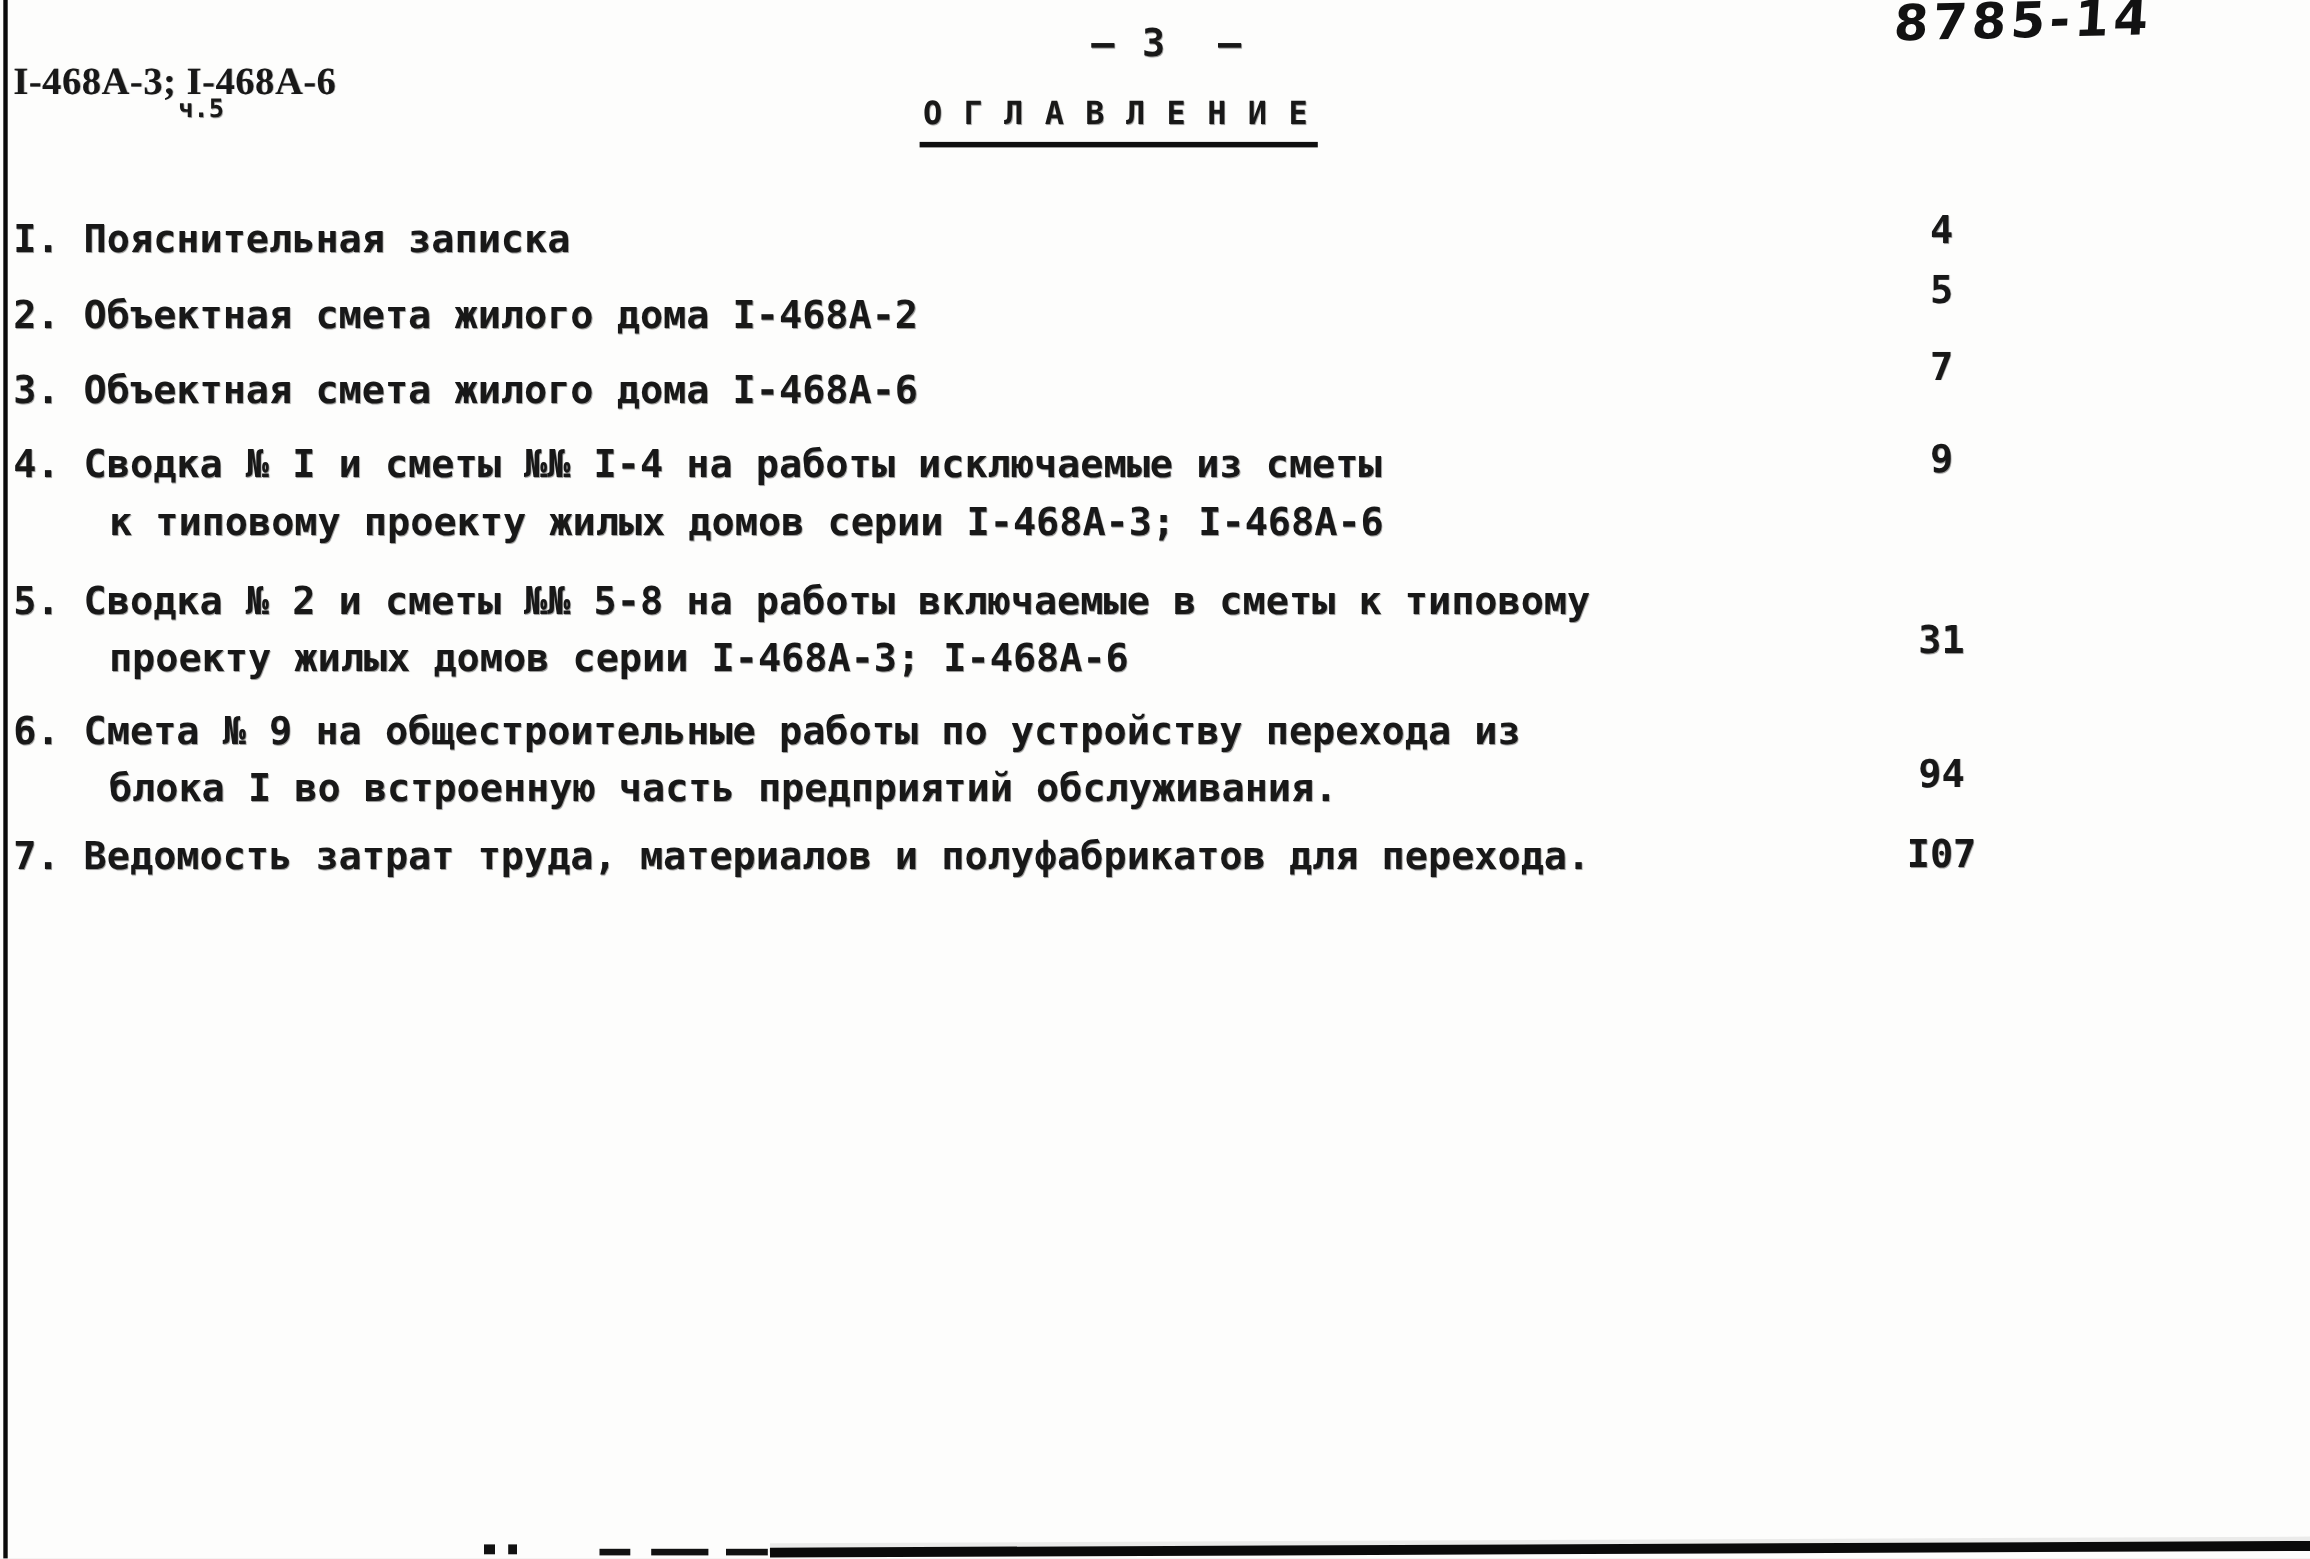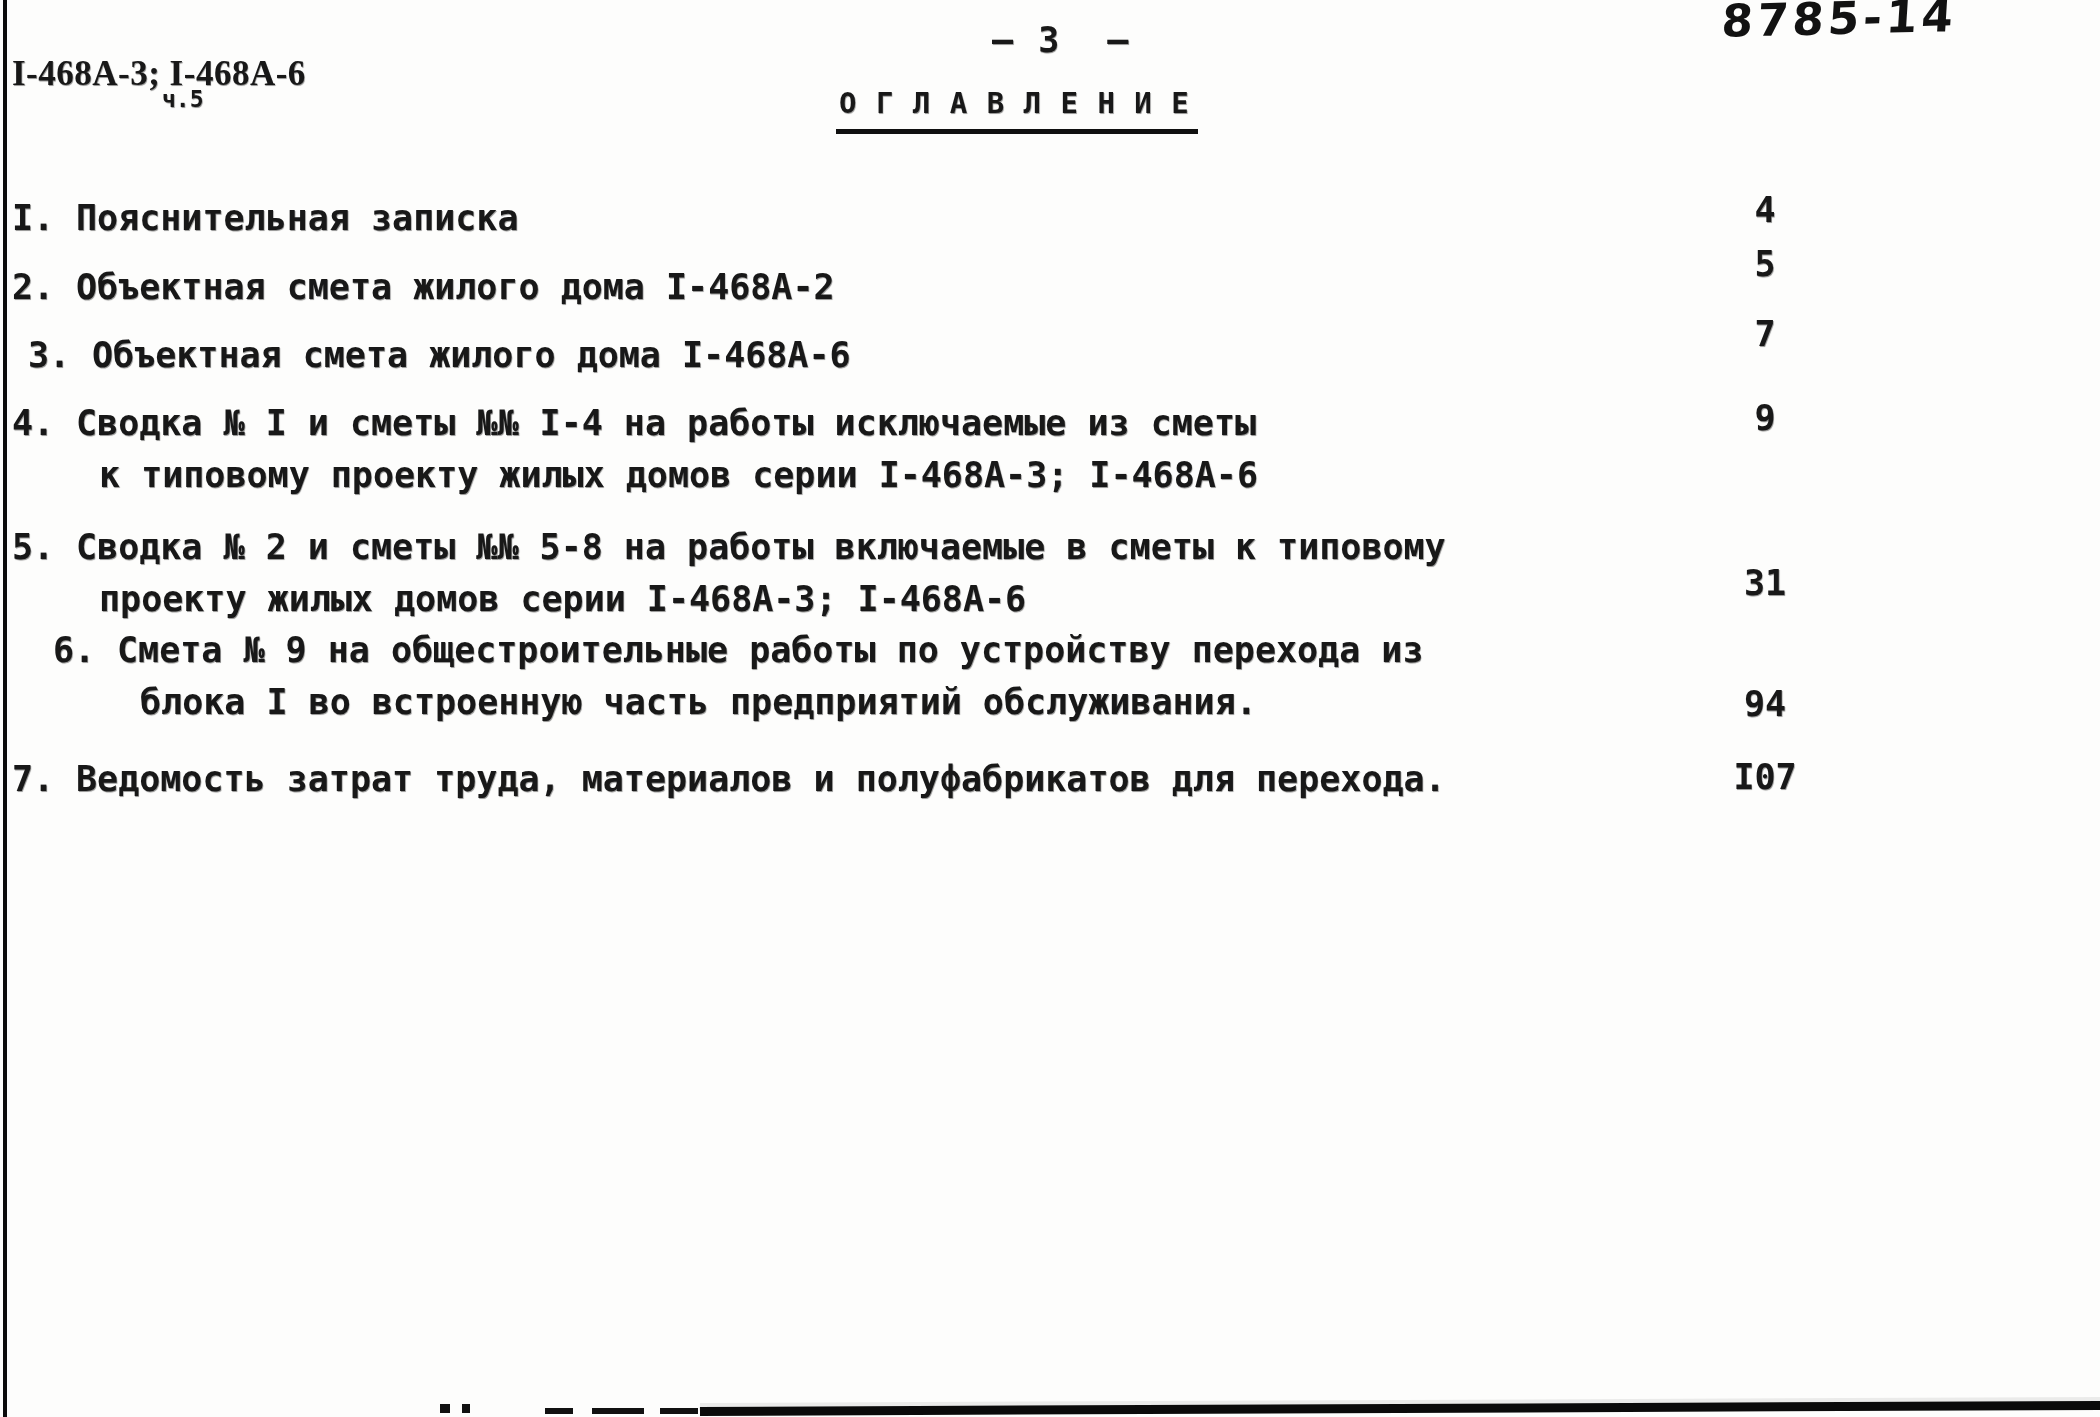--- a/index.html
+++ b/index.html
@@ -66,24 +66,24 @@
   .toc-item {
     position: absolute; left: 12px;
     font-size: 35px; line-height: 52px; white-space: nowrap;
   }
   .item-num { display: inline-block; width: 64px; }
   .item-text { display: inline-block; vertical-align: top; }
   .l2 { display: block; margin-left: 23px; }
 
   .i0 { top: 192px; }
   .i1 { top: 261px; }
-  .i2 { top: 329px; margin-left: 16px; }
+  .i2 { top: 329px; }
   .i3 { top: 397px; }
   .i4 { top: 521px; }
-  .i5 { top: 624px; margin-left: 41px; }
+  .i5 { top: 639px; }
   .i6 { top: 753px; }
 
   .page-num {
     position: absolute; left: 1690px; width: 150px;
     text-align: center; font-size: 35px;
   }
   .p0 { top: 190px; }
   .p1 { top: 244px; }
   .p2 { top: 314px; }
   .p3 { top: 398px; }

